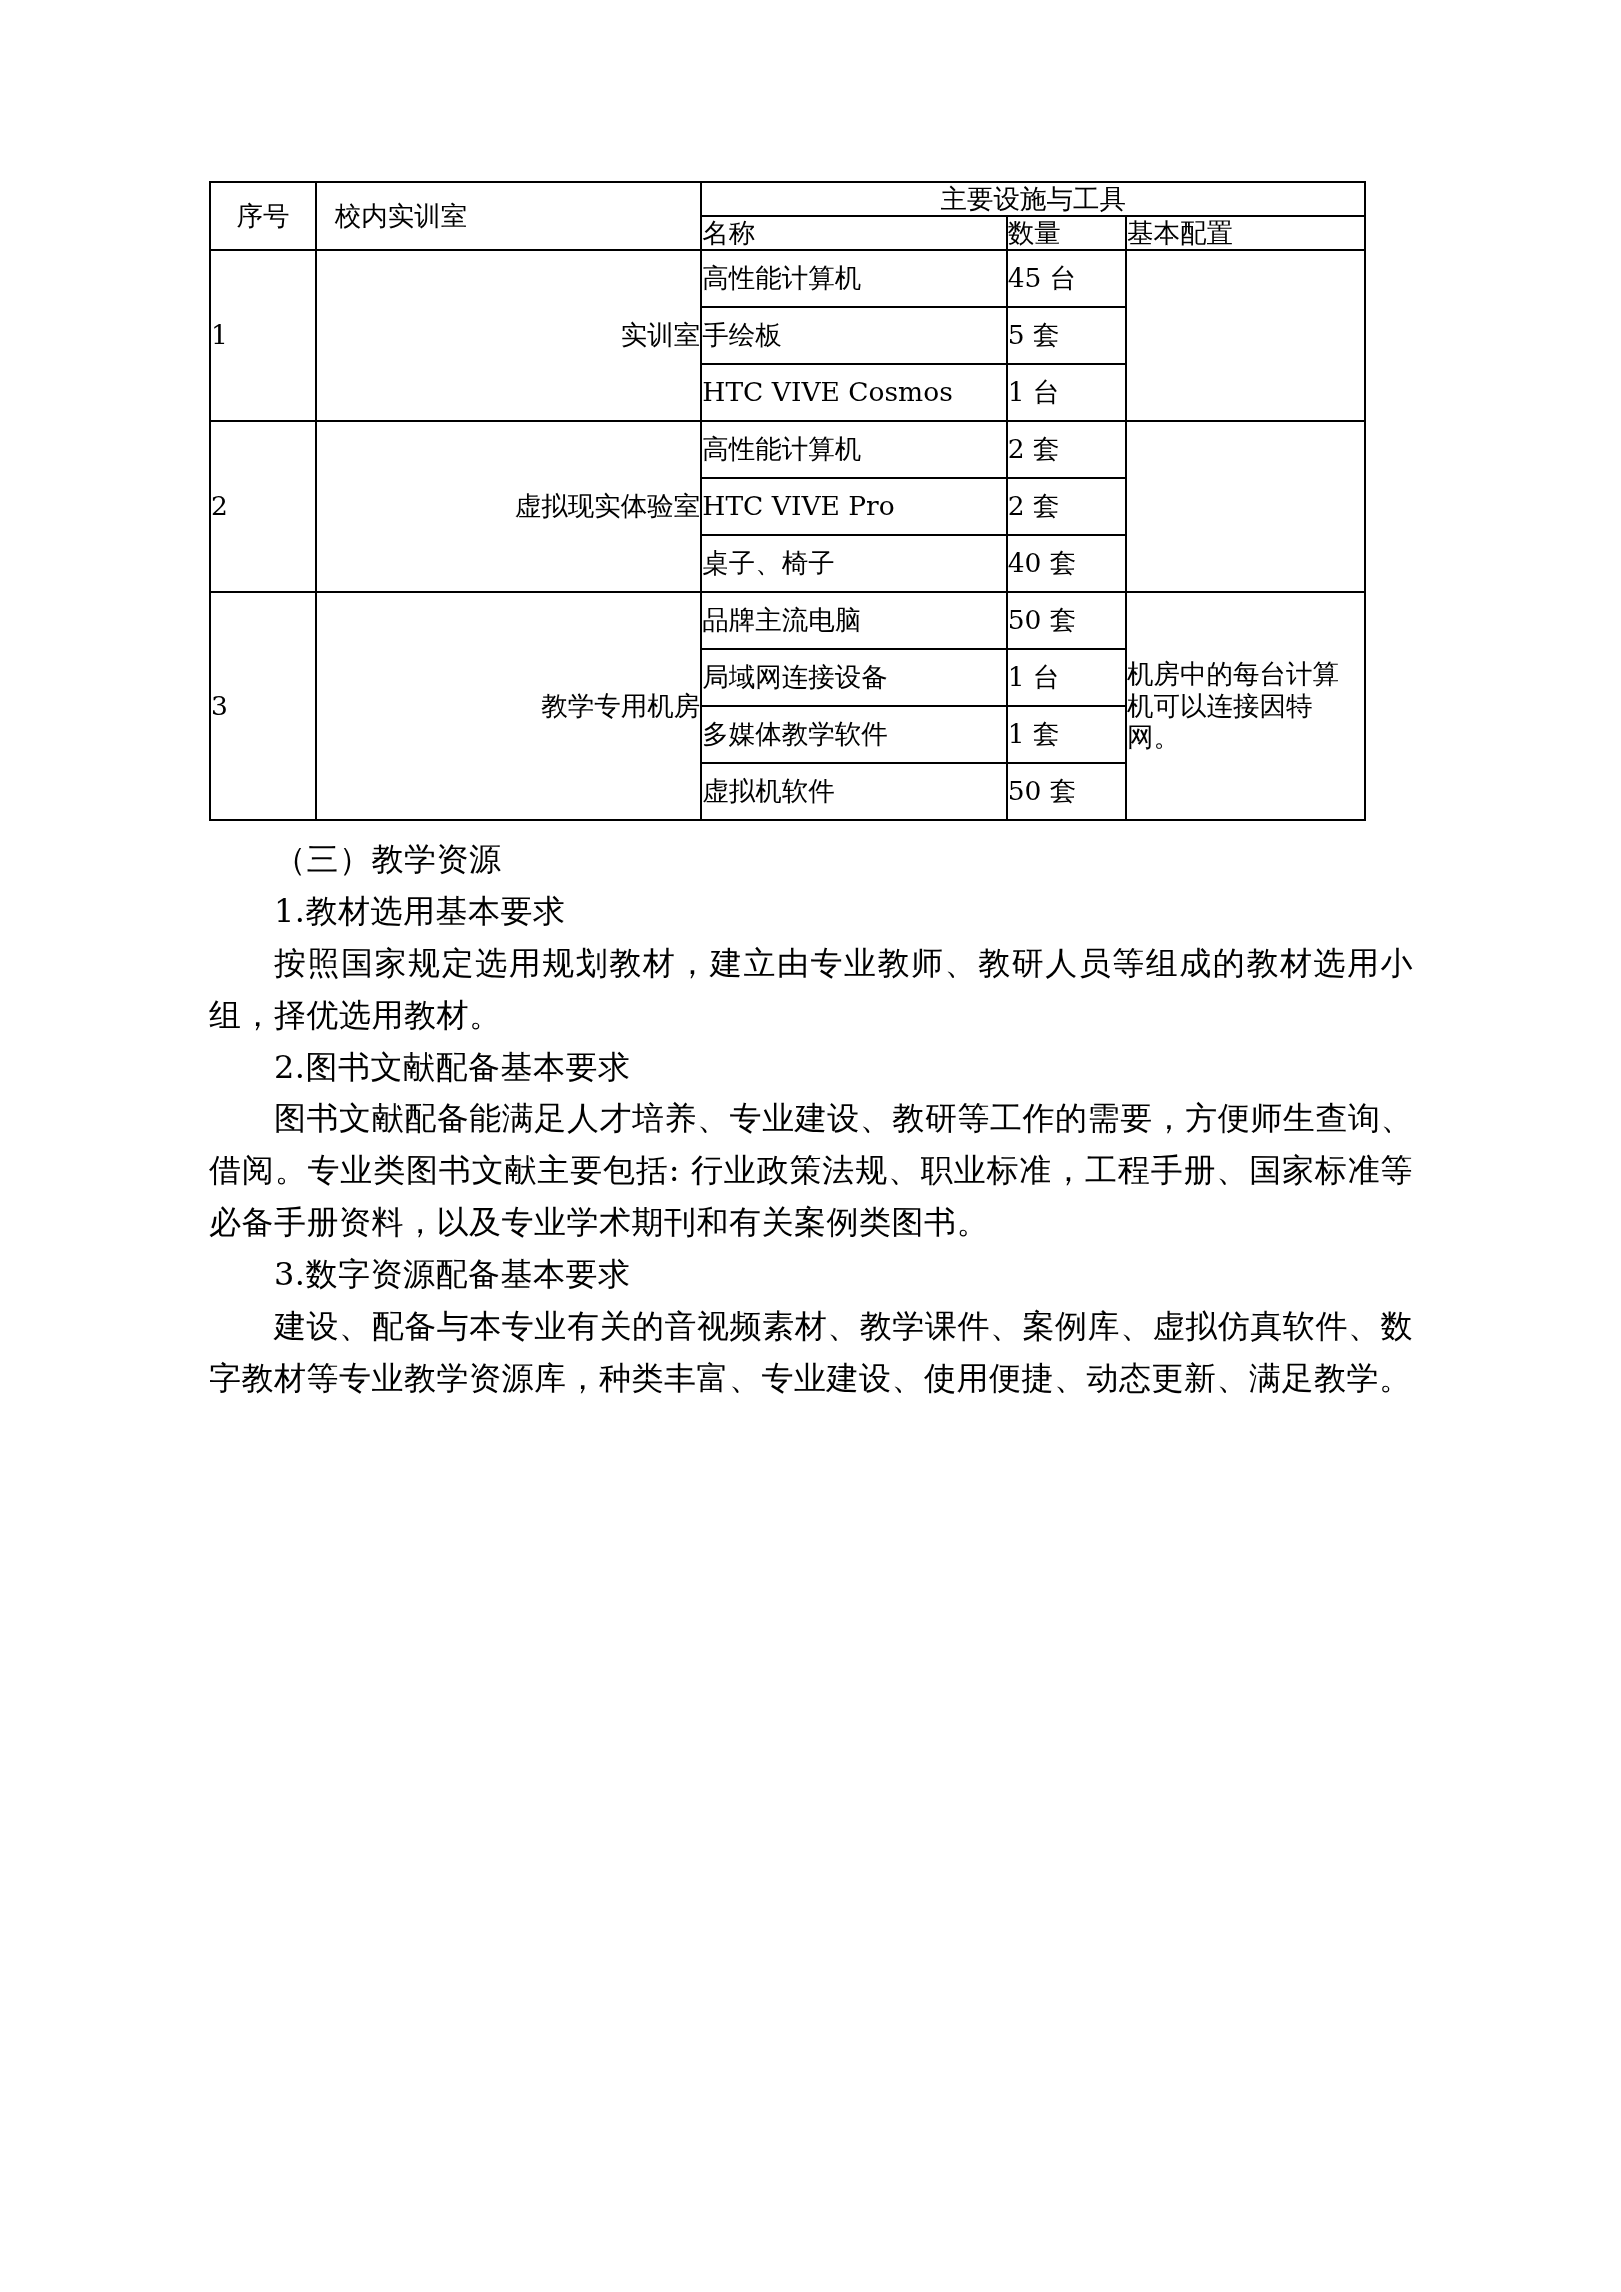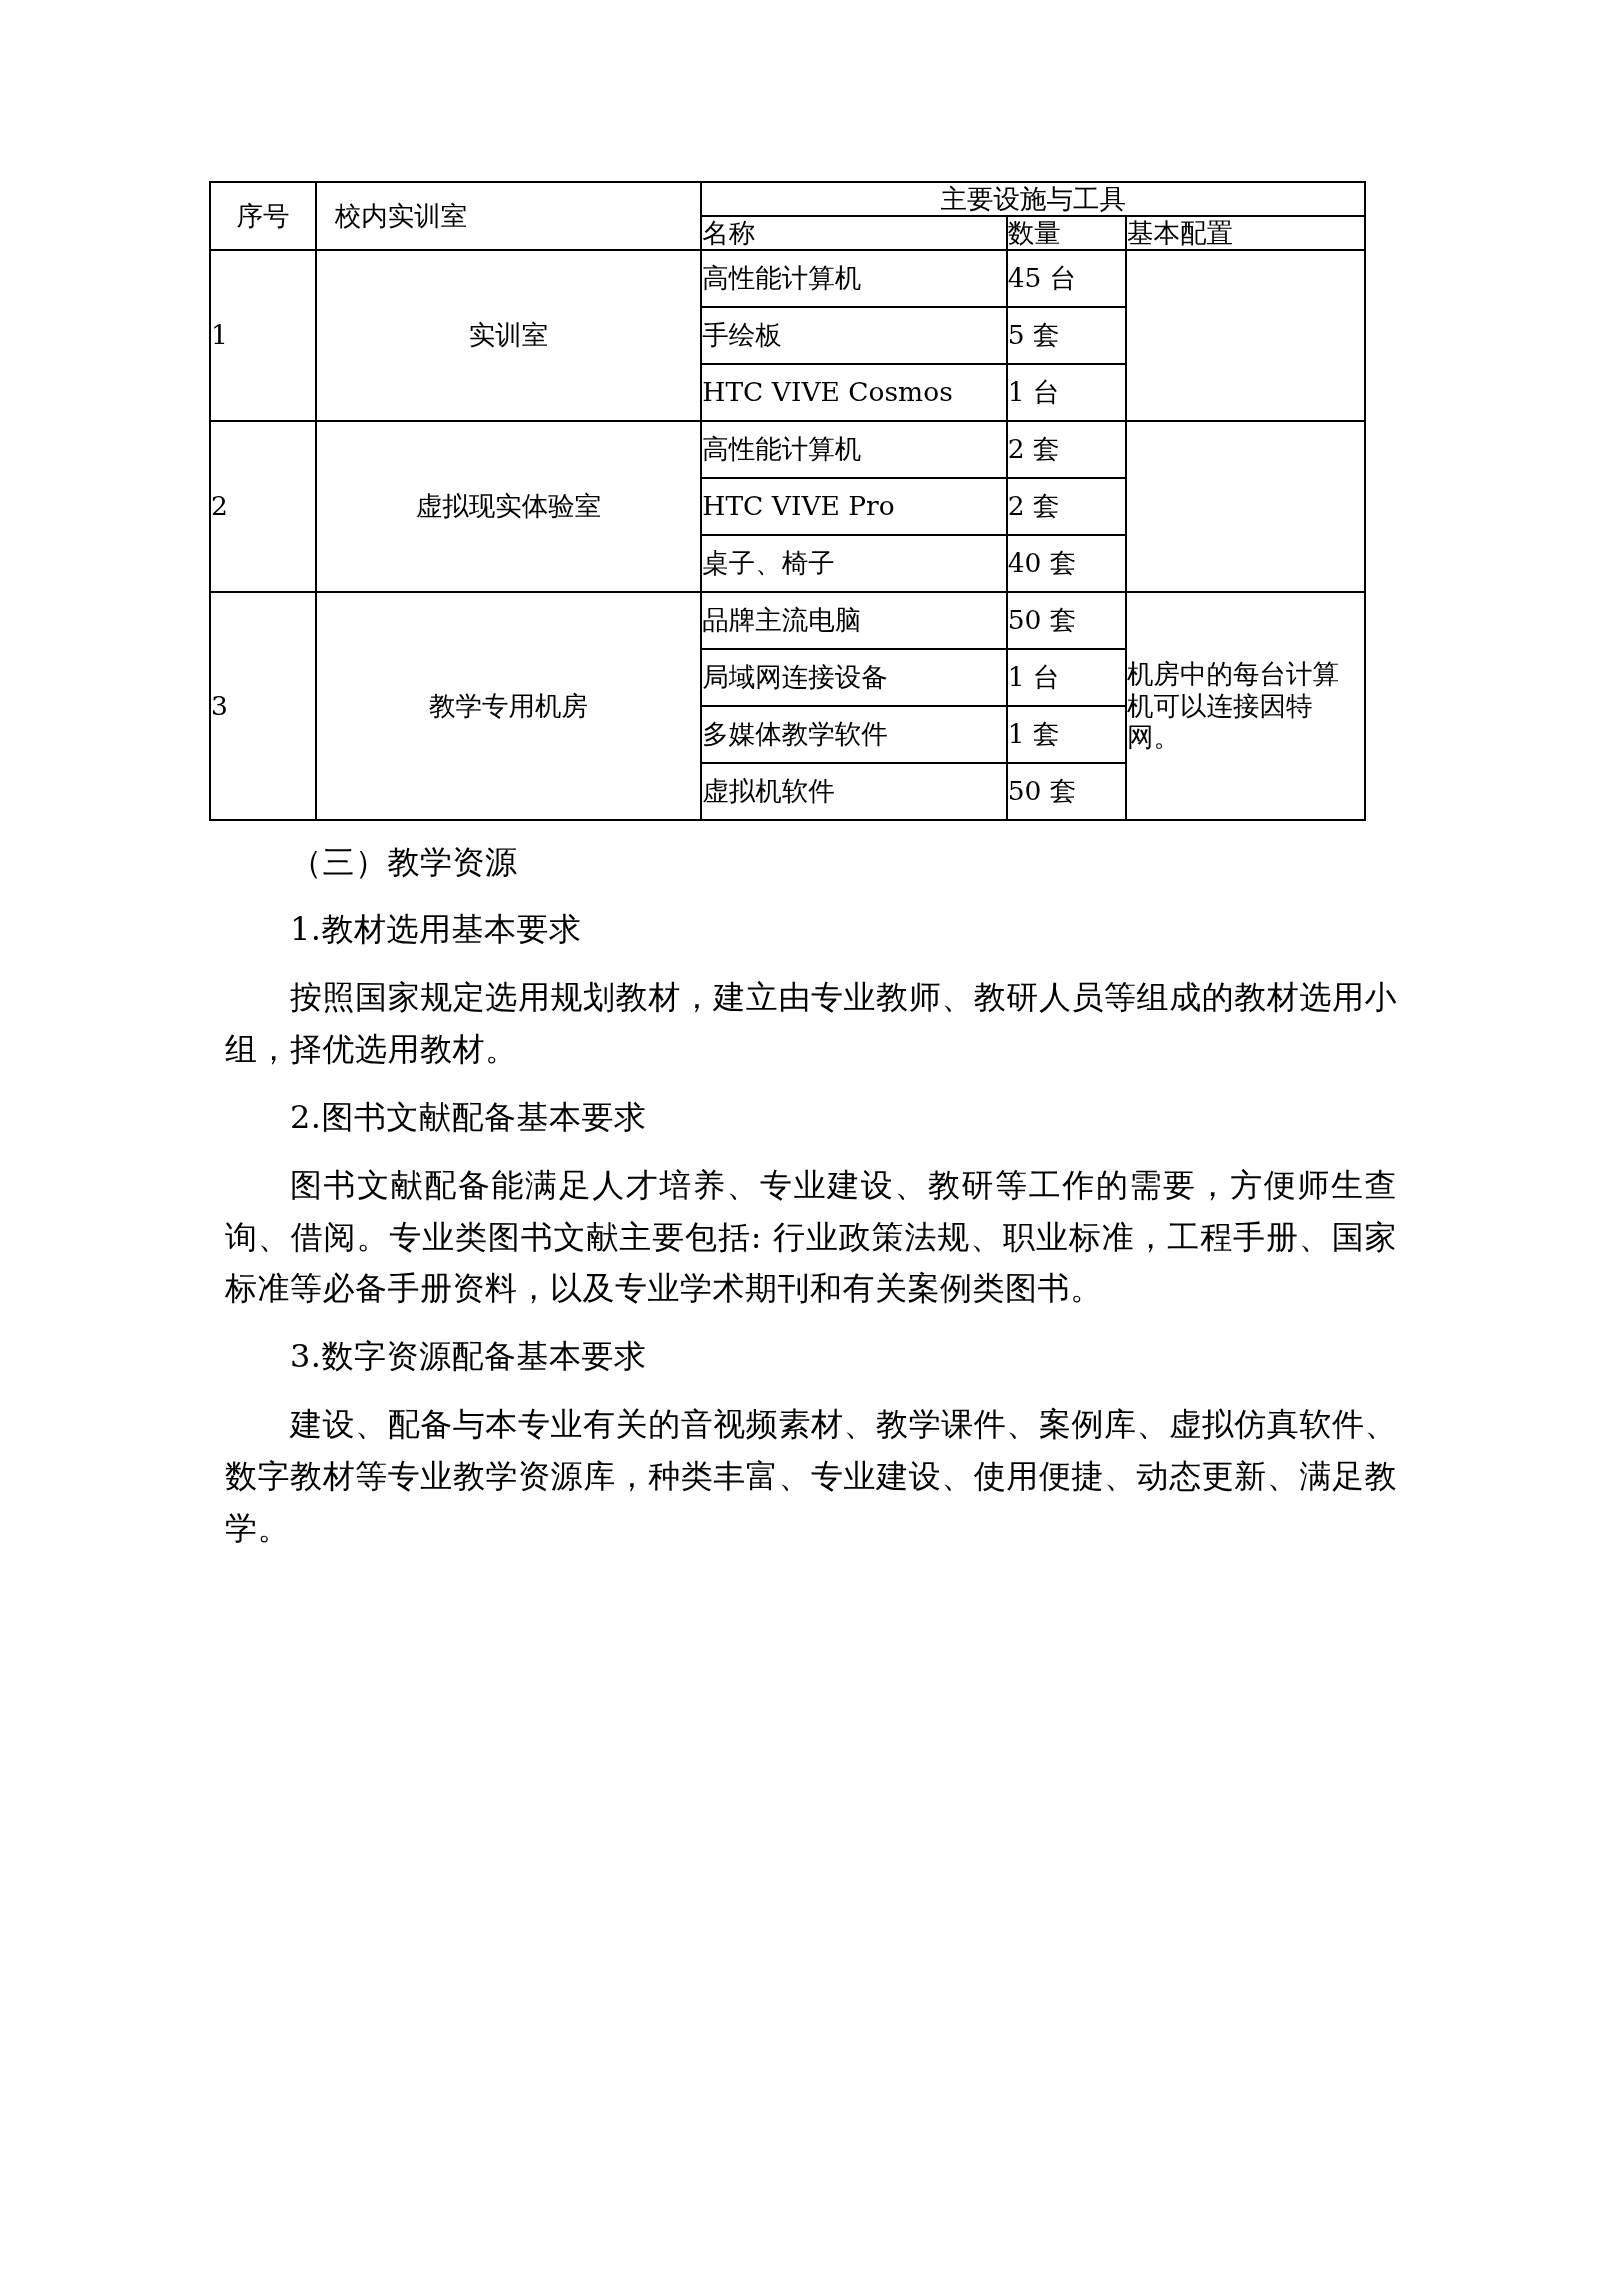--- a/index.html
+++ b/index.html
@@ -46,21 +46,21 @@
     text-align: center;
   }
   .cell-left {
     text-align: left;
   }
   td.idx {
     text-align: left;
     padding-left: 15.7px;
   }
   td.room {
-    text-align: center;
+    text-align: right;
     padding-left: 25.5px;
     border-radius: 20px;
   }
   td.nm {
     text-align: left;
     padding-left: 15.7px;
   }
   td.qty {
     text-align: left;
     padding-left: 15.7px;
@@ -69,21 +69,21 @@
     text-align: left;
     padding-left: 15.7px;
     line-height: 1.5;
   }
   .rowh { height: 57px; }
 
   
   .para {
     font-size: 32px;
     line-height: 1.62;
-    margin: 16px;
+    margin: 0;
     text-align: justify;
     letter-spacing: 0.5px;
   }
   .para.indent {
     text-indent: 65px;
   }
   .block {
     margin-top: 13.7px;
   }
   .heading-bold {

